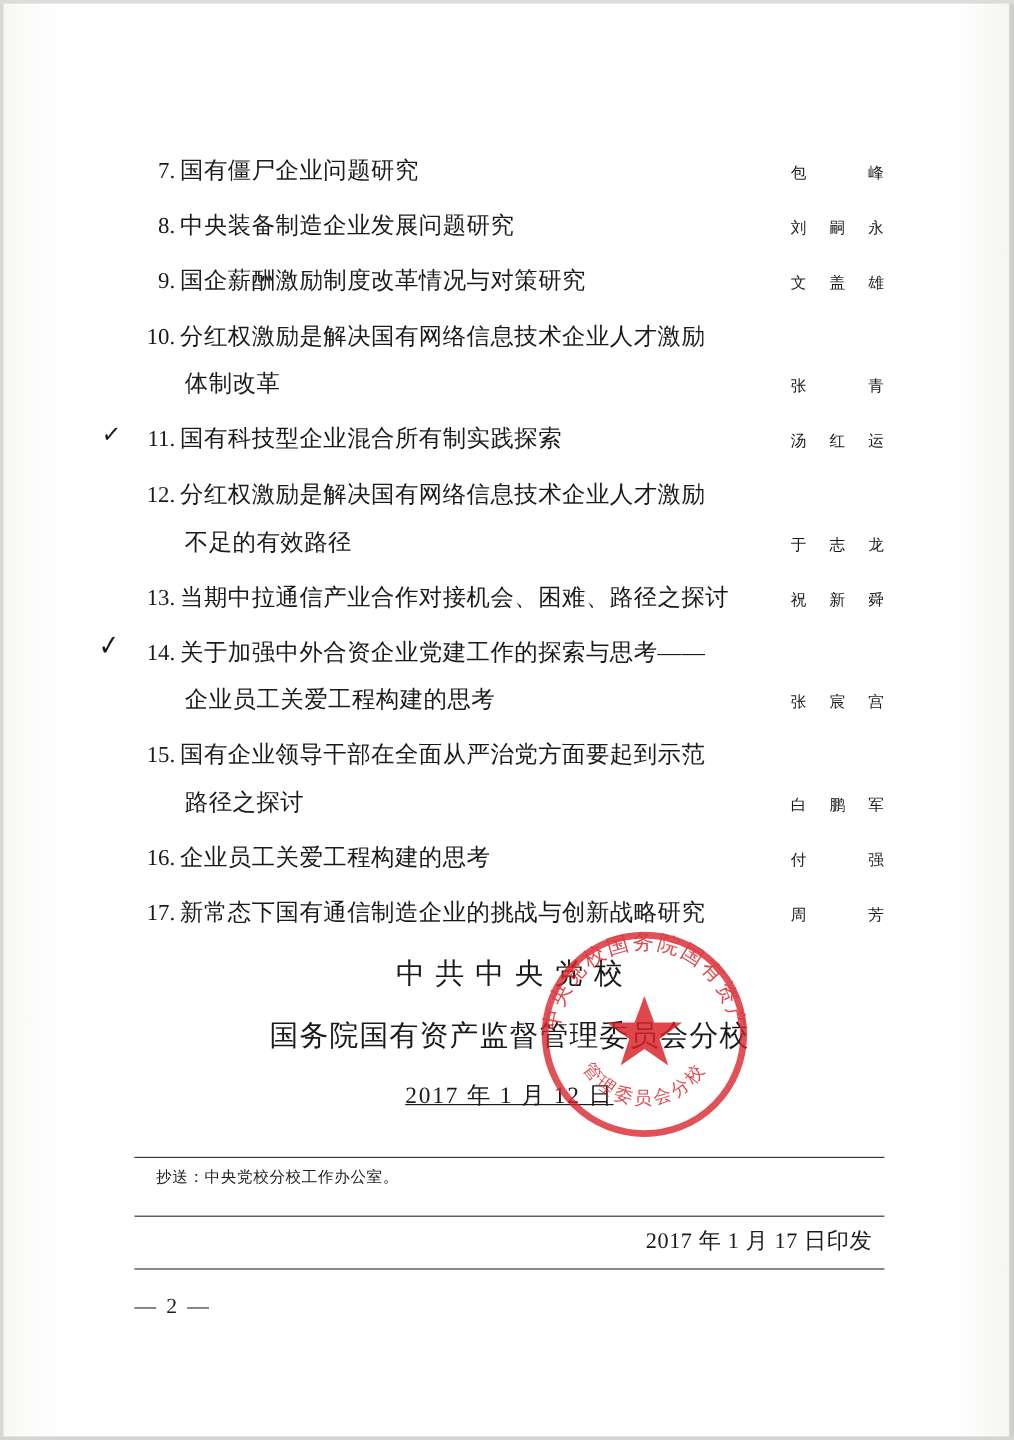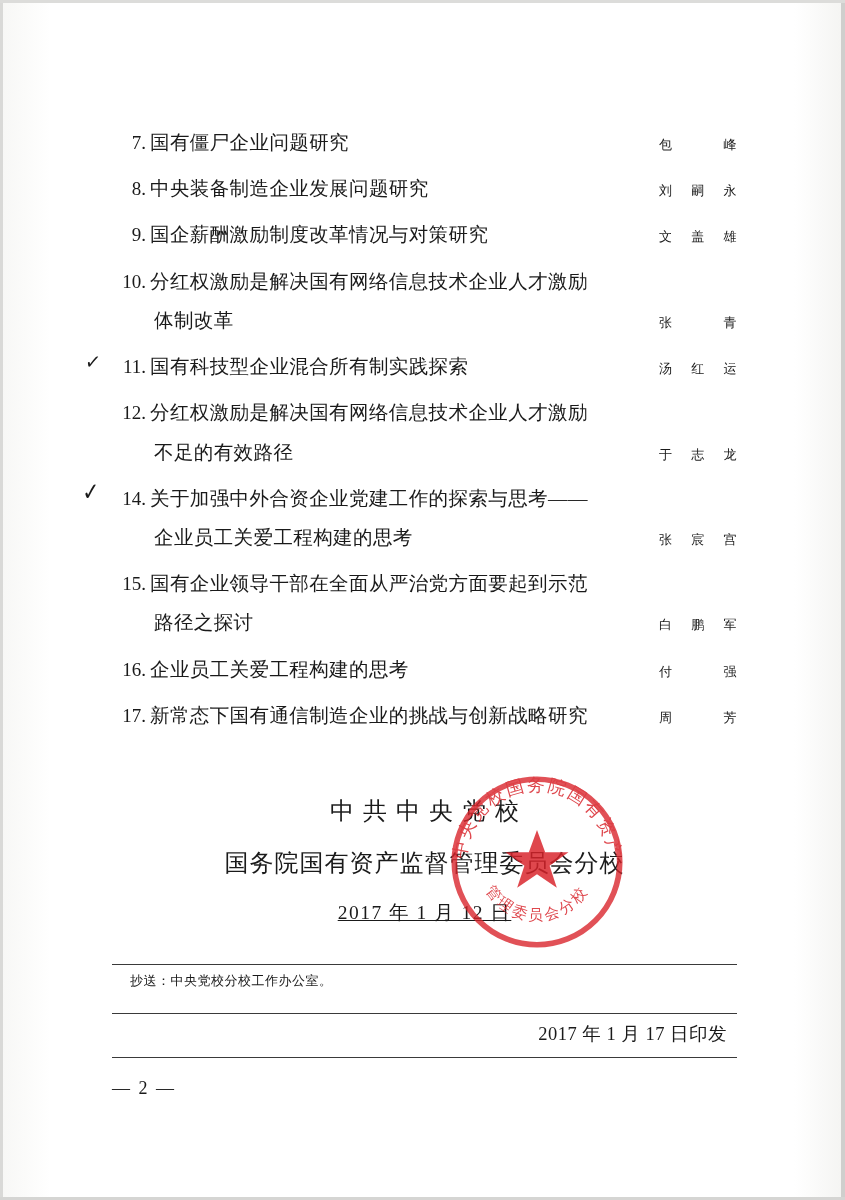--- a/index.html
+++ b/index.html
@@ -257,20 +257,27 @@
         <span class="num">12.</span>
         <span class="title">分红权激励是解决国有网络信息技术企业人才激励</span>
         <span class="author empty"></span>
       </div>
       <div class="cont-line">
         <span class="title indent">不足的有效路径</span>
         <span class="author">于志龙</span>
       </div>
     </div>
 
+    <div class="entry">
+      <div class="entry-line">
+        <span class="num">13.</span>
+        <span class="title">当期中拉通信产业合作对接机会、困难、路径之探讨</span>
+        <span class="author">祝新舜</span>
+      </div>
+    </div>
 
     <div class="entry">
       <span class="check v2">✓</span>
       <div class="entry-line">
         <span class="num">14.</span>
         <span class="title">关于加强中外合资企业党建工作的探索与思考——</span>
         <span class="author empty"></span>
       </div>
       <div class="cont-line">
         <span class="title indent">企业员工关爱工程构建的思考</span>

